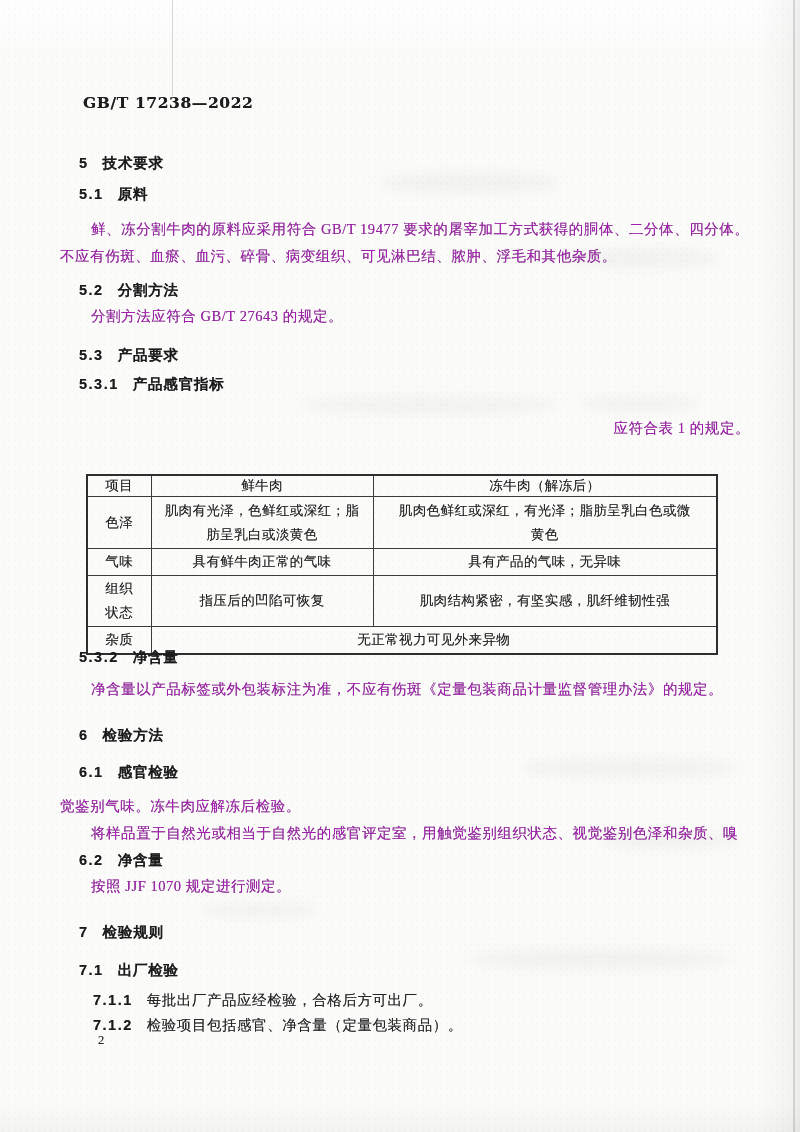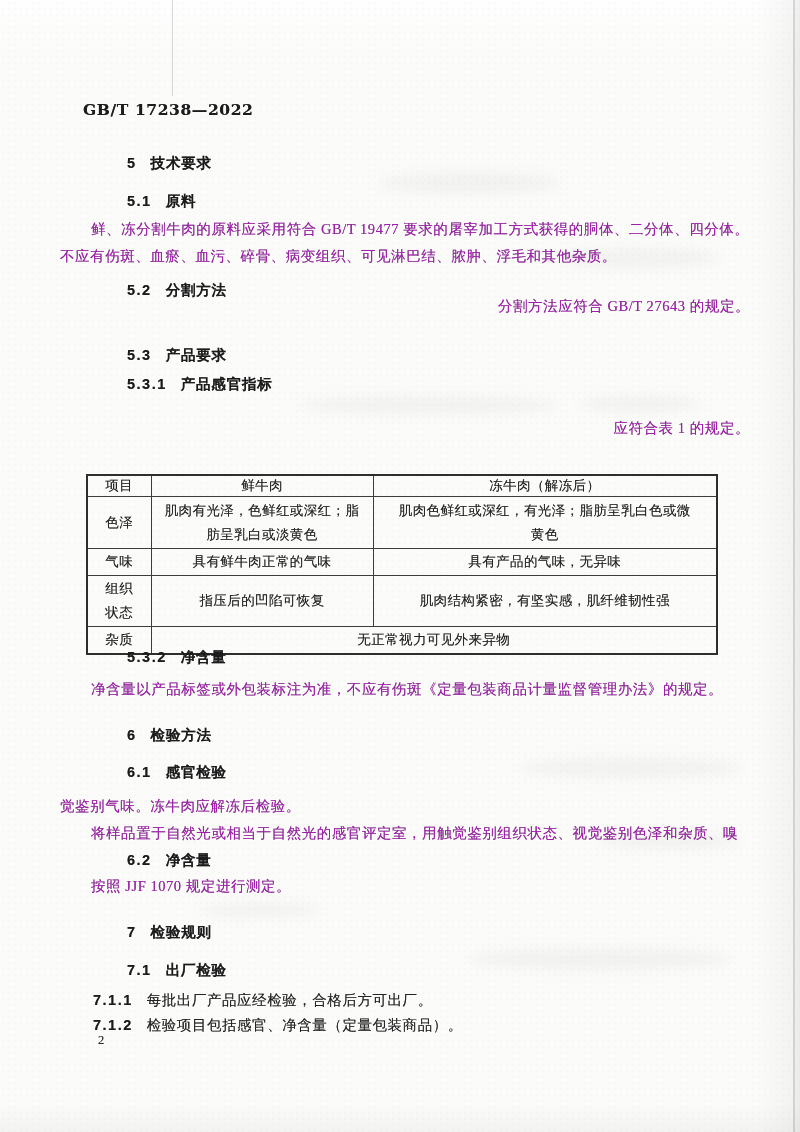--- a/index.html
+++ b/index.html
@@ -41,29 +41,27 @@
   }
   .sm{position:absolute;border-radius:50%;filter:blur(6px);background:rgba(128,128,122,0.075);}
 
   
   .doc-num{
     position:absolute;left:83px;top:93px;
     font-weight:700;font-size:15.5px;letter-spacing:0.6px;line-height:20px;
     color:#1d1d1d;
     font-family:"DejaVu Serif","Liberation Serif",serif;
     text-shadow:0 0 0.5px rgba(40,40,40,0.7);
-    margin-top:7px;
   }
   .hd{
     position:absolute;left:79px;line-height:20px;
     font-family:"Liberation Sans","DejaVu Sans",sans-serif;
     font-weight:700;font-size:14.5px;color:#1b1b1b;letter-spacing:0.8px;
     text-shadow:0 0 0.5px rgba(30,30,30,0.6);
     white-space:nowrap;
-    margin-left:48px;
   }
   .hd .num{display:inline-block;margin-right:14px;letter-spacing:1.5px;}
   .para{
     position:absolute;left:60px;width:690px;
     font-size:14.5px;line-height:27px;letter-spacing:0.55px;
     color:#a21caf;
     text-shadow:0 0 0.5px rgba(40,40,40,0.55);
   }
   .para .line{white-space:nowrap;}
   .para .indent{text-indent:31px;}
@@ -128,32 +126,32 @@
   <div class="edge-right"></div>
   <div class="edge-right-line"></div>
   <div class="edge-bottom"></div>
 
   <div class="doc-num">GB/T 17238—2022</div>
 
   <div class="hd" style="top:153px;">
     <span class="num">5</span><span>技术要求</span>
   </div>
 
-  <div class="hd" style="top:191px;">
+  <div class="hd" style="top:184px;">
     <span class="num">5.1</span><span>原料</span>
   </div>
   <div class="para" style="top:216px;">
     <div class="line indent">鲜、冻分割牛肉的原料应采用符合 GB/T 19477 要求的屠宰加工方式获得的胴体、二分体、四分体。</div>
     <div class="line">不应有伤斑、血瘀、血污、碎骨、病变组织、可见淋巴结、脓肿、浮毛和其他杂质。</div>
   </div>
 
   <div class="hd" style="top:280px;">
     <span class="num">5.2</span><span>分割方法</span>
   </div>
-  <div class="para" style="top:293px;text-align:right;">
+  <div class="para" style="top:303px;">
     <div class="line indent">分割方法应符合 GB/T 27643 的规定。</div>
   </div>
 
   <div class="hd" style="top:345px;">
     <span class="num">5.3</span><span>产品要求</span>
   </div>
   <div class="hd" style="top:374px;">
     <span class="num">5.3.1</span><span>产品感官指标</span>
   </div>
   <div class="para" style="top:415px;text-align:right;">

